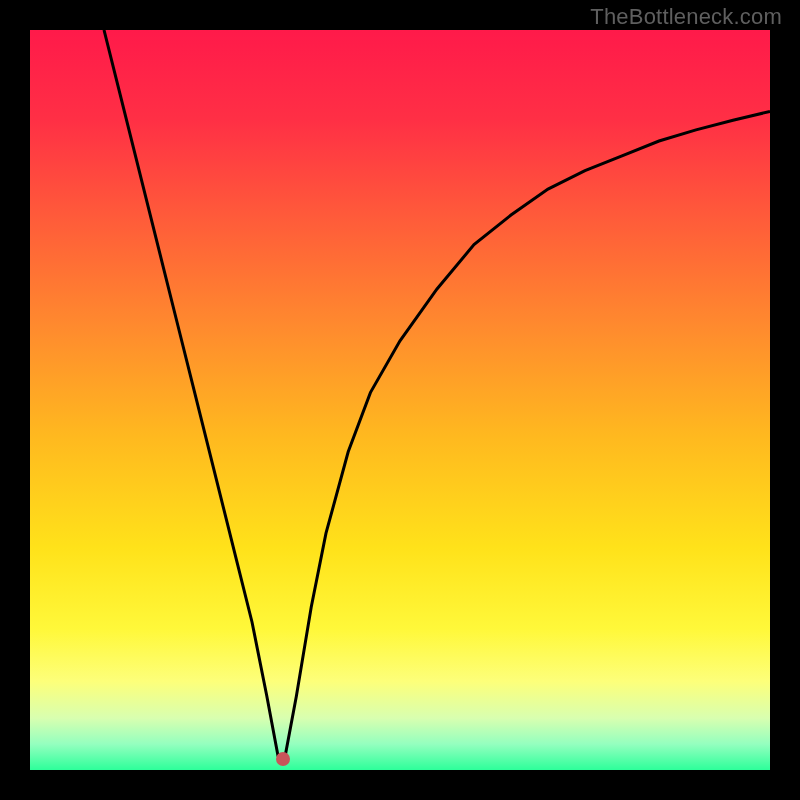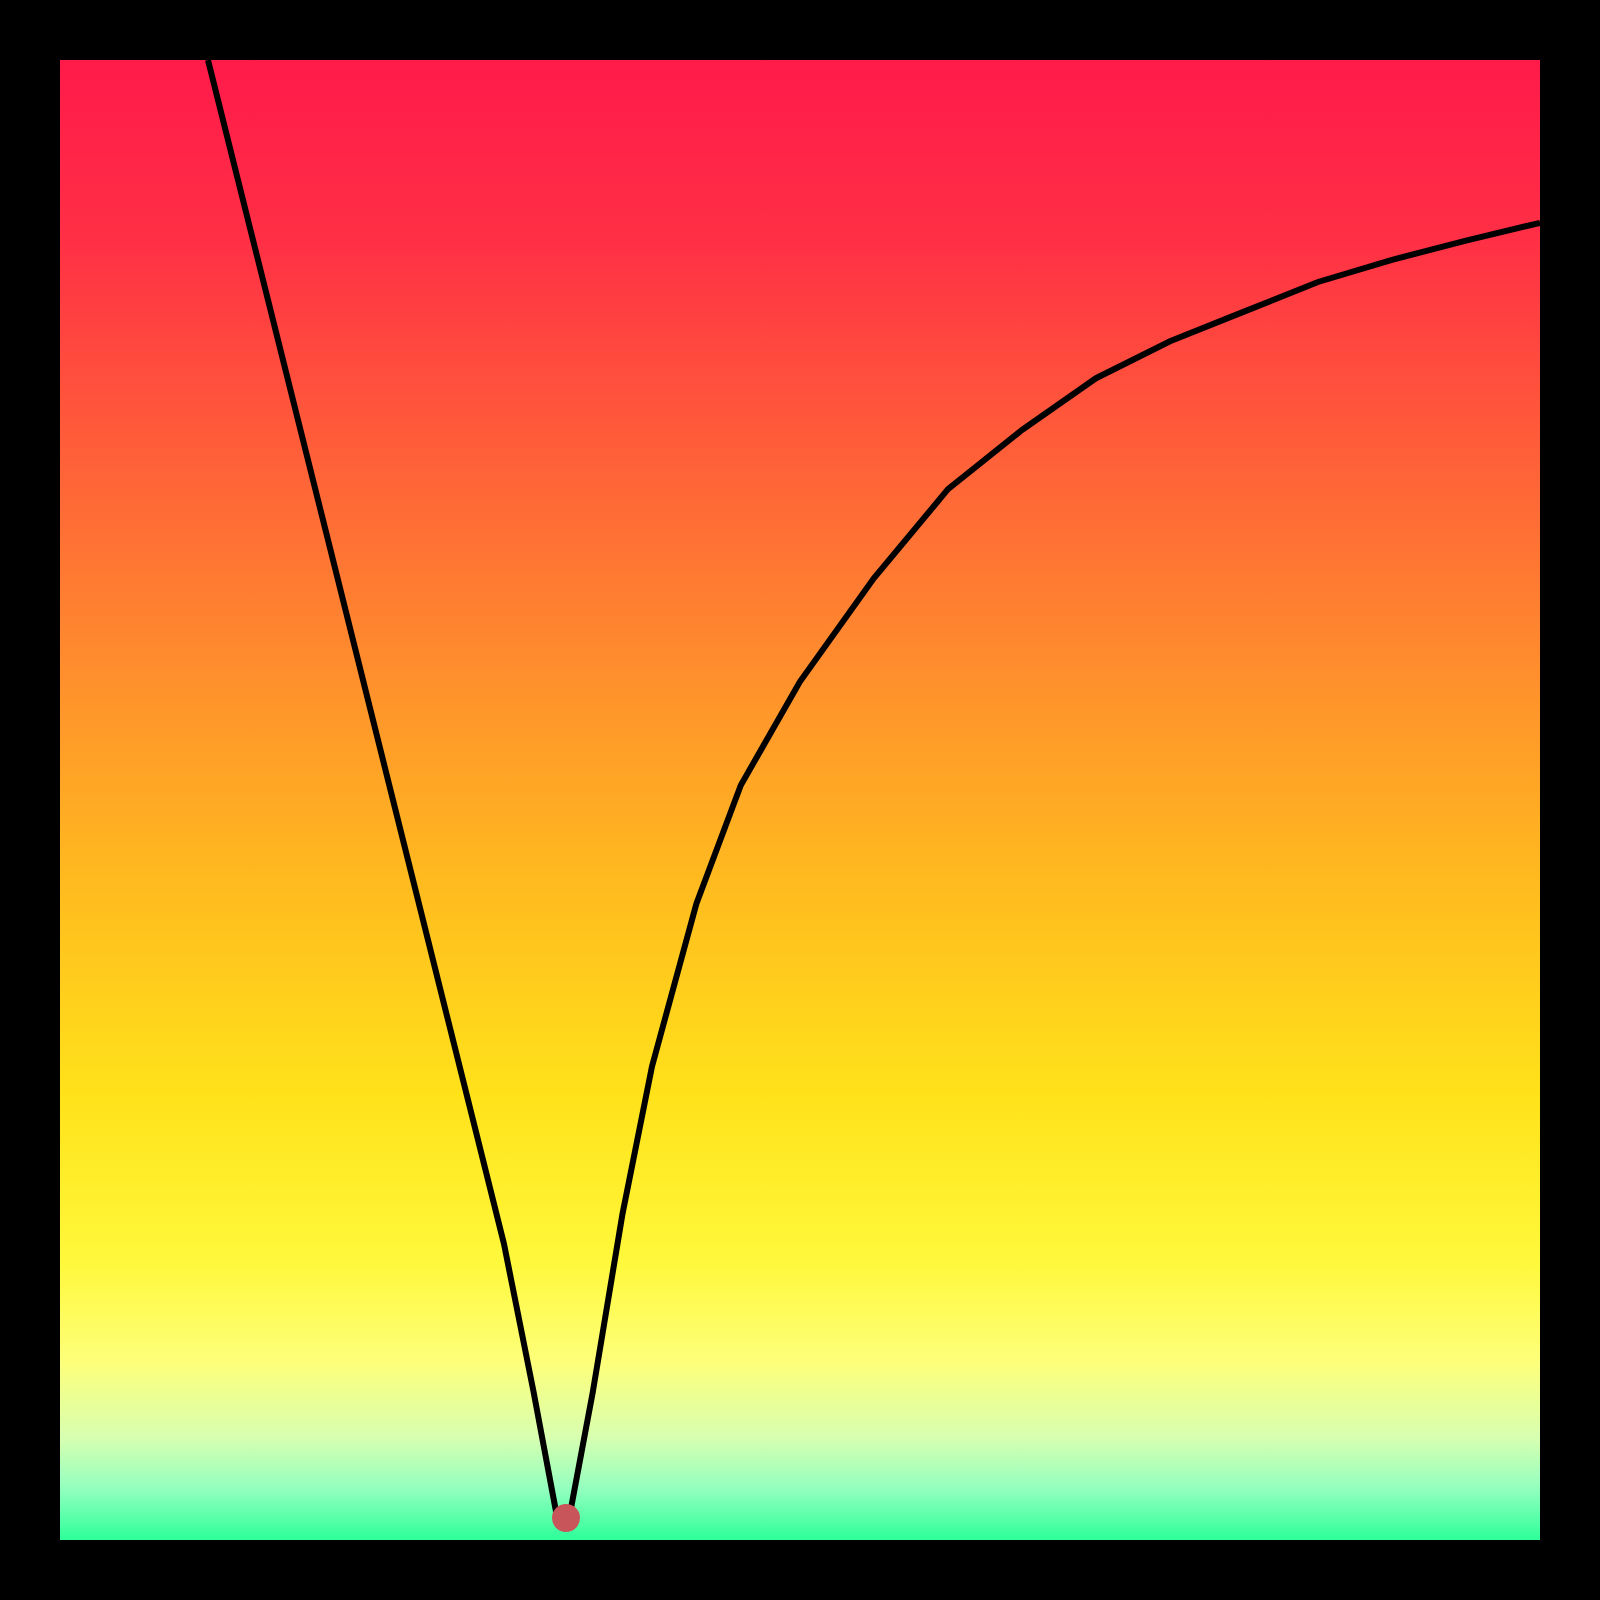--- a/index.html
+++ b/index.html
@@ -45,20 +45,21 @@
     font-size: 22px;
     font-weight: 500;
     letter-spacing: 0.2px;
   }
 </style>
 </head>
 <body>
 
 <div class="frame">
 
+  <div class="watermark">TheBottleneck.com</div>
 
   <div class="plot-area">
 
     <svg class="gradient" viewBox="0 0 740 740" preserveAspectRatio="none">
       <defs>
         <linearGradient id="bg-grad" x1="0" y1="0" x2="0" y2="1">
             <stop offset="0%" stop-color="#ff1a4a"></stop>
             <stop offset="12%" stop-color="#ff2f45"></stop>
             <stop offset="25%" stop-color="#ff5a3a"></stop>
             <stop offset="40%" stop-color="#ff8a2e"></stop>

